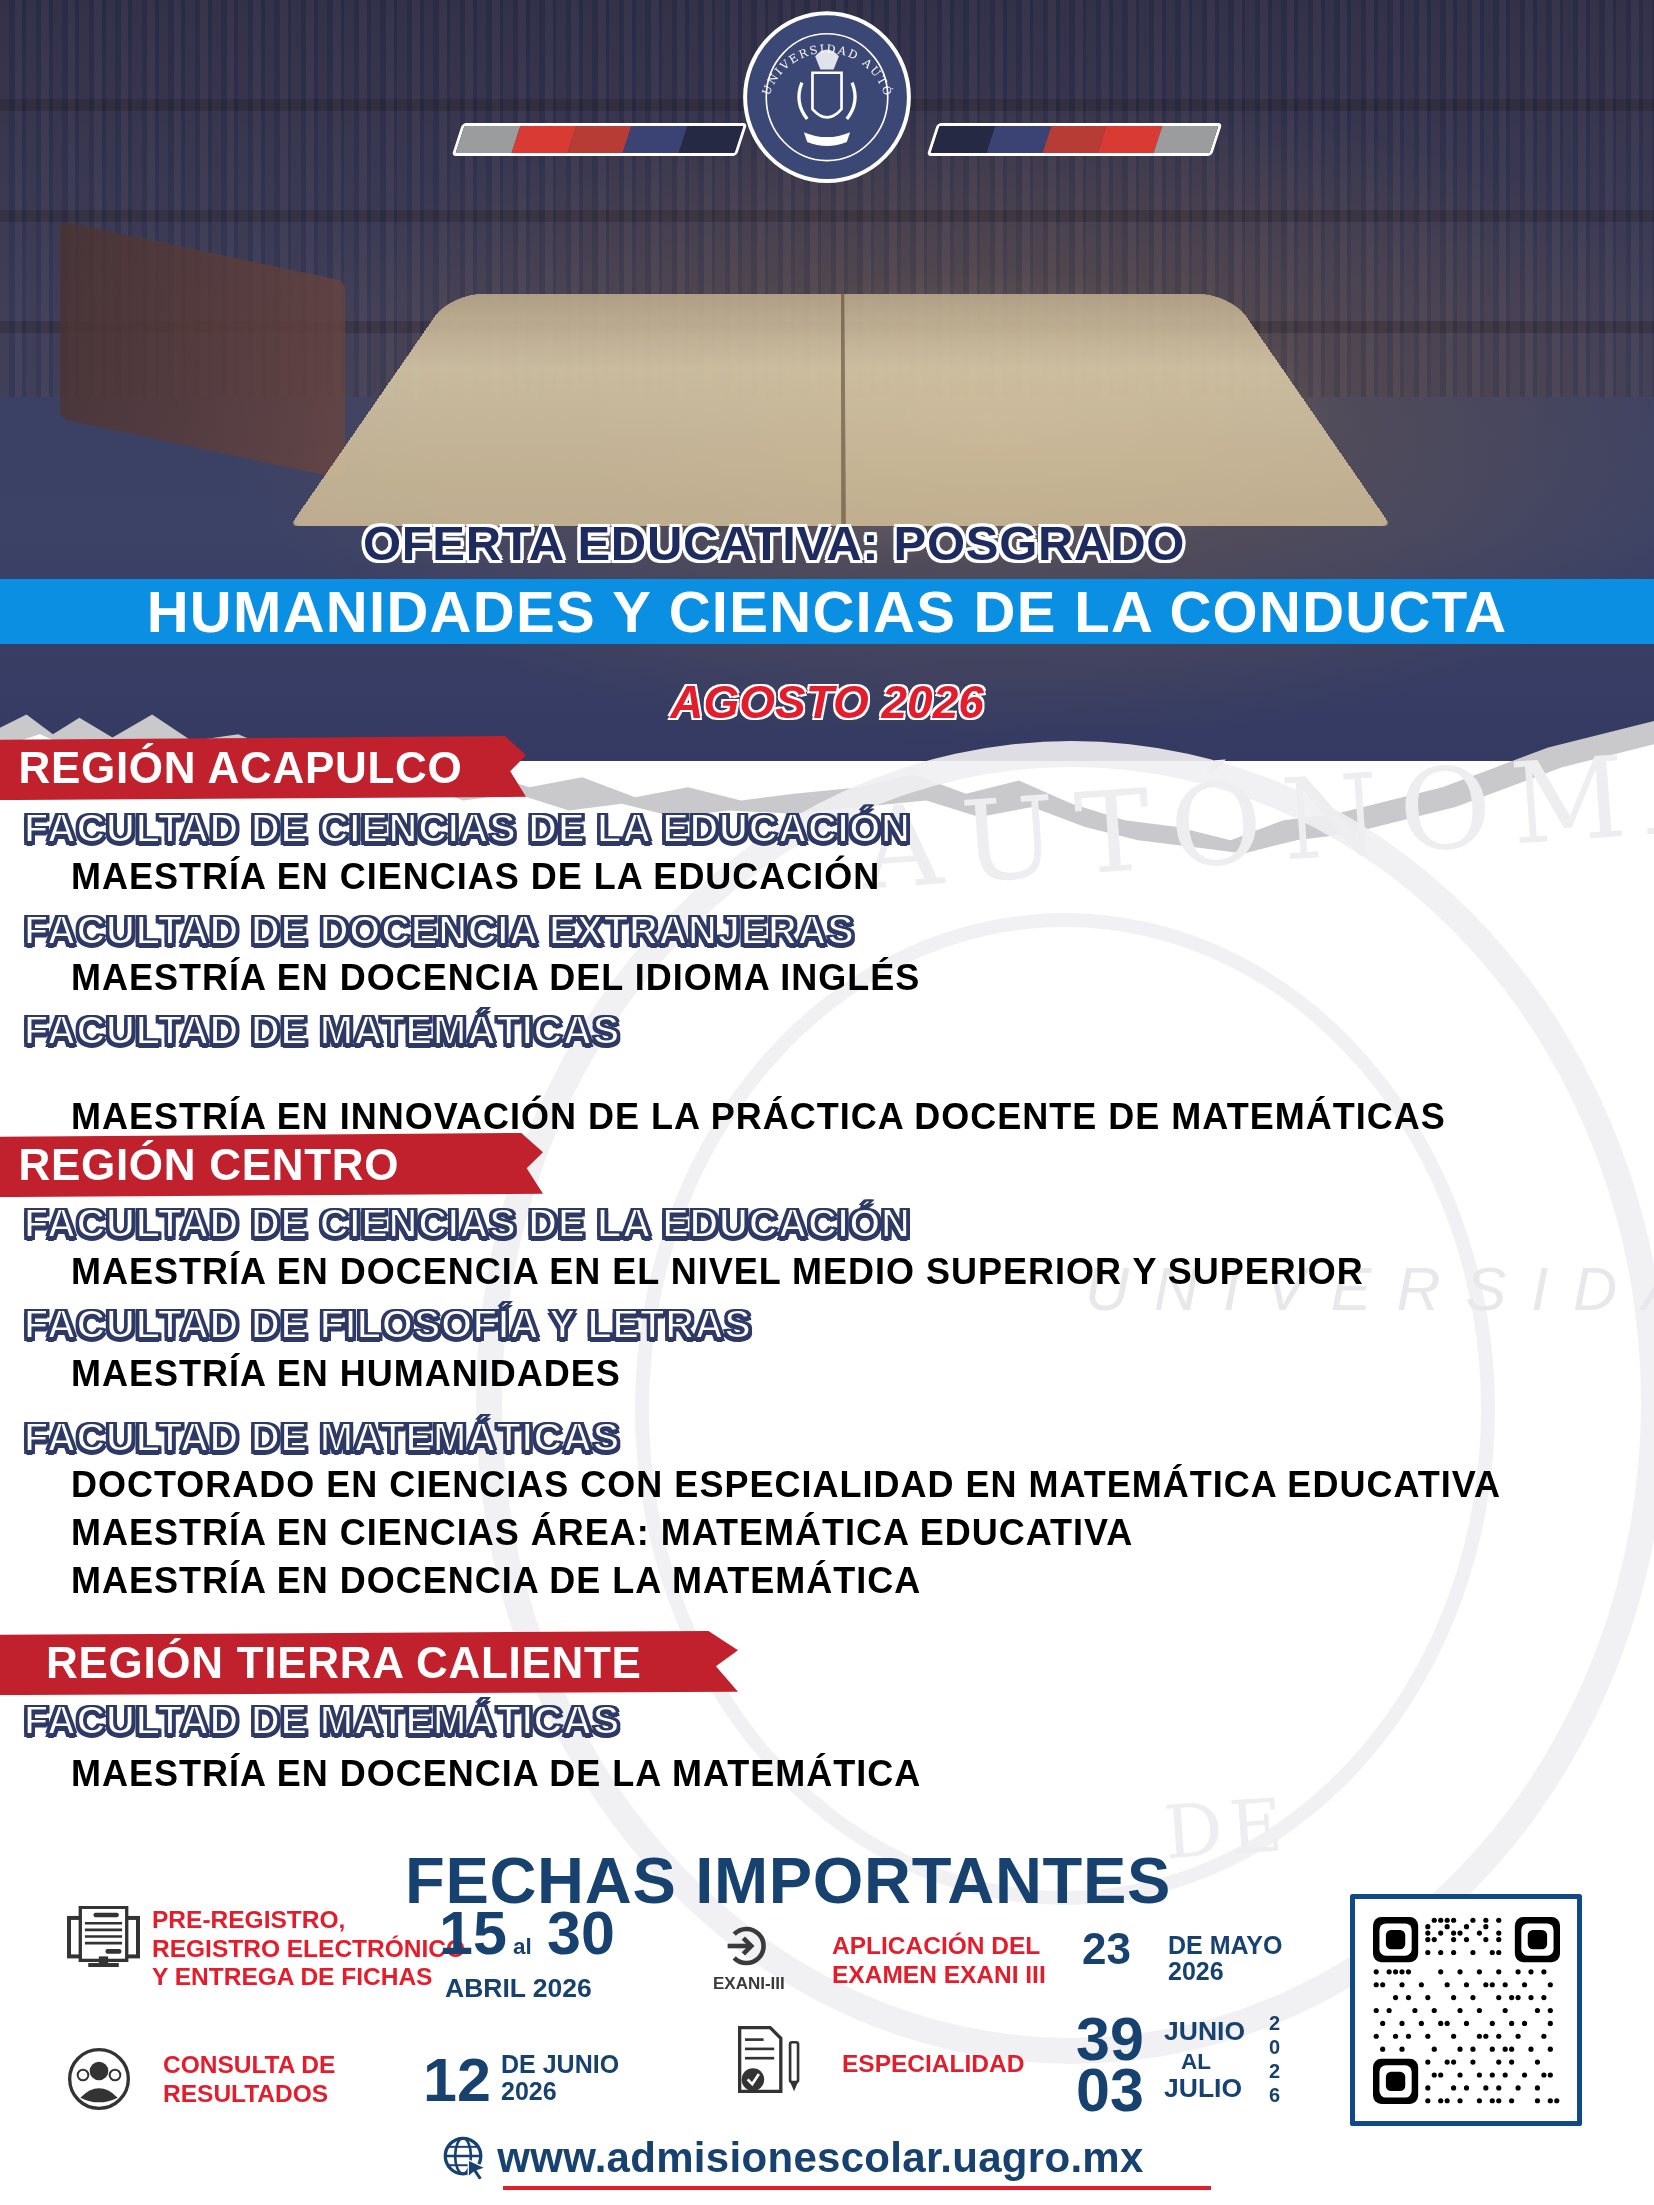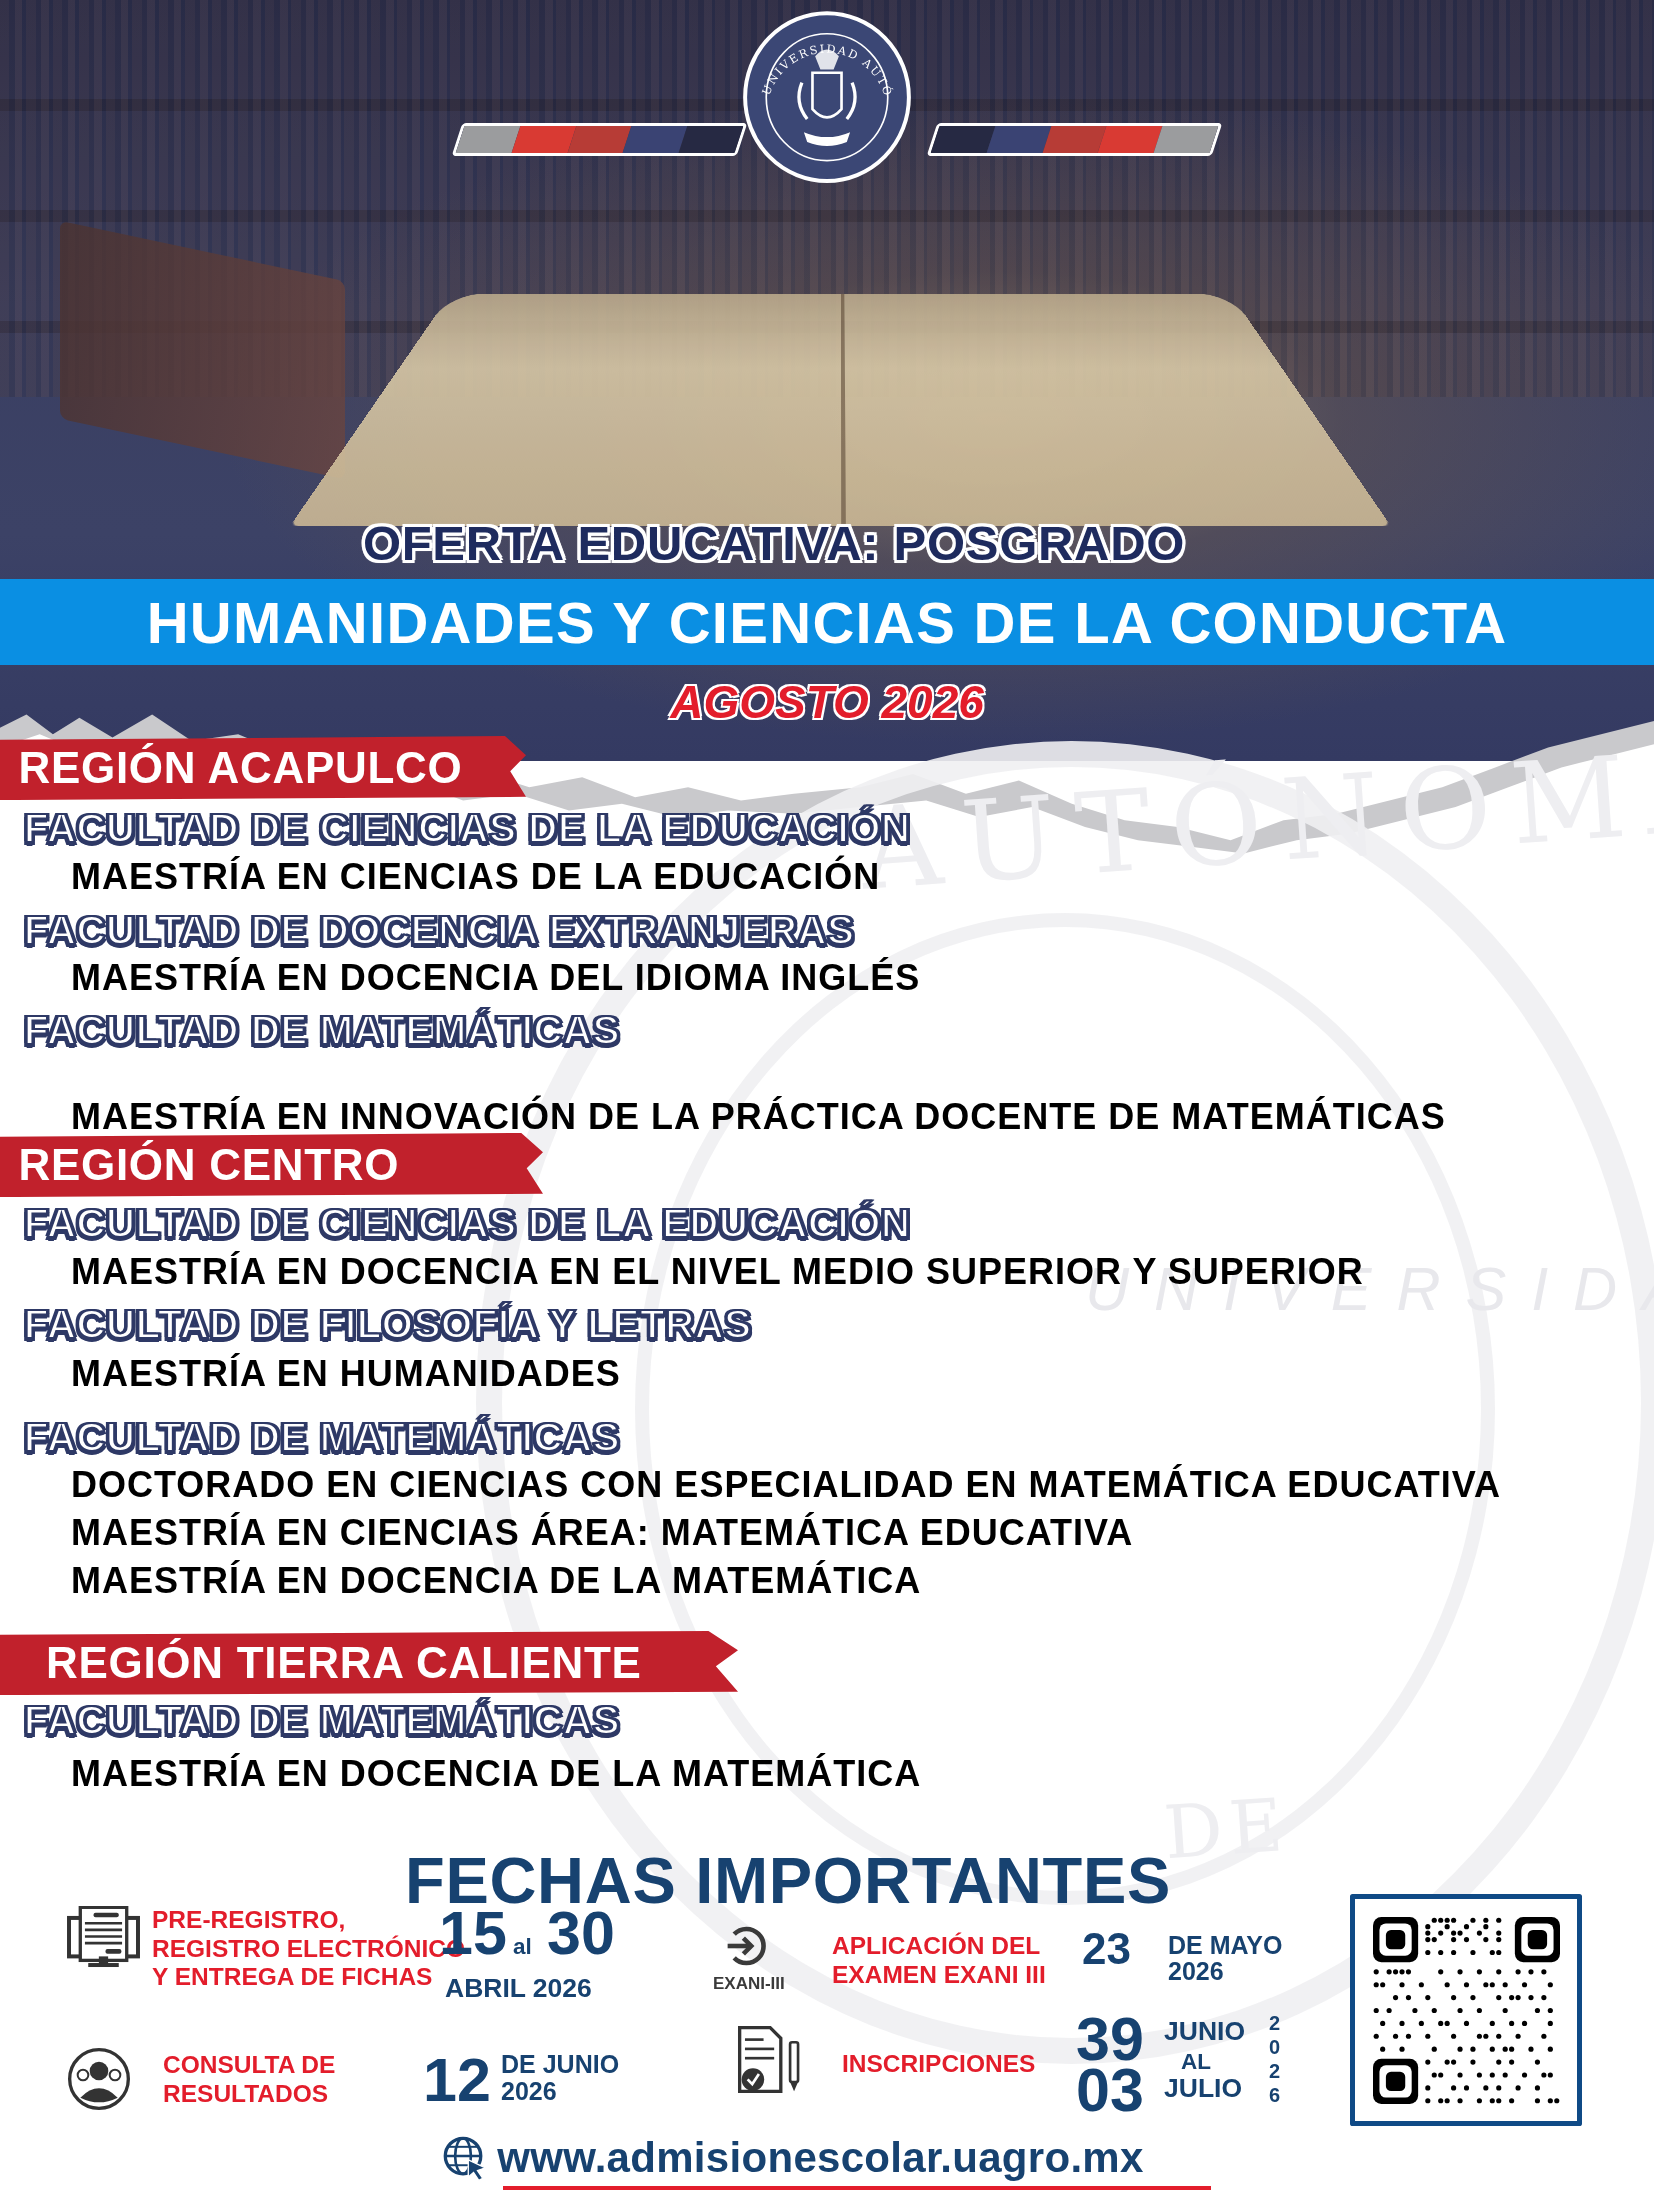--- a/index.html
+++ b/index.html
@@ -44,21 +44,21 @@
   .stripes span { flex: 1; }
   .stripes-left { left: 457px; }
   .stripes-right { left: 932px; }
 
   .oferta {
     position: absolute; left: 0; top: 515px; width: 1548px; text-align: center;
     font-size: 49px; font-weight: 900; color: #1e2b5e; letter-spacing: 0.7px;
     text-shadow: 0 0 4px #fff, 2.6px 2.6px 0 #fff, -2.6px -2.6px 0 #fff, 2.6px -2.6px 0 #fff, -2.6px 2.6px 0 #fff, 0 3.3px 0 #fff, 0 -3.3px 0 #fff, 3.3px 0 0 #fff, -3.3px 0 0 #fff;
   }
   .band {
-    position: absolute; left: 0; top: 579px; width: 1654px; height: 86px;
+    position: absolute; left: 0; top: 579px; width: 1654px; height: 65px;
     background: #0a8fe3; display: flex; align-items: center; justify-content: center;
   }
   .band-title { font-size: 58px; font-weight: 900; color: #ffffff; letter-spacing: 1.3px; }
   .agosto {
     position: absolute; left: 0; top: 675px; width: 1654px; text-align: center;
     font-size: 46px; font-weight: 900; font-style: italic; color: #e31d2b;
     text-shadow: 2px 2px 0 #fff, -2px -2px 0 #fff, 2px -2px 0 #fff, -2px 2px 0 #fff;
   }
 
   
@@ -262,21 +262,21 @@
   <path d="M4 4 L50 4 L66 20 L66 100 L4 100 Z" fill="#fff" stroke="#333" stroke-width="5"></path>
   <line x1="12" y1="22" x2="40" y2="22" stroke="#333" stroke-width="4"></line>
   <line x1="12" y1="36" x2="56" y2="36" stroke="#333" stroke-width="4"></line>
   <line x1="12" y1="50" x2="56" y2="50" stroke="#333" stroke-width="4"></line>
   <circle cx="24" cy="82" r="17" fill="#333"></circle>
   <polyline points="16,82 23,89 33,74" fill="none" stroke="#fff" stroke-width="4"></polyline>
   <rect x="80" y="26" width="12" height="60" rx="3" fill="#fff" stroke="#333" stroke-width="4"></rect>
   <polygon points="80,86 92,86 86,100" fill="#333"></polygon>
 </svg>
 <div class="red-label" style="left:842px; top:2050px;">
-  <div>INSCRIPCIONES</div>
+  <div>ESPECIALIDAD</div>
 </div>
 <div class="big-num" style="left:1076px; top:2009px; font-size:61px;">39</div>
 <div class="big-num" style="left:1076px; top:2060px; font-size:61px;">03</div>
 <div class="small-blue" style="left:1164px; top:2018px; font-size:26.5px;">JUNIO</div>
 <div class="small-blue" style="left:1181px; top:2050px; font-size:22.5px;">AL</div>
 <div class="small-blue" style="left:1164px; top:2075px; font-size:26.5px;">JULIO</div>
 <div class="small-blue" style="left:1269px; top:2011px; font-size:20px; line-height:24px; text-align:center;">
   <div>2</div>
   <div>0</div>
   <div>2</div>

